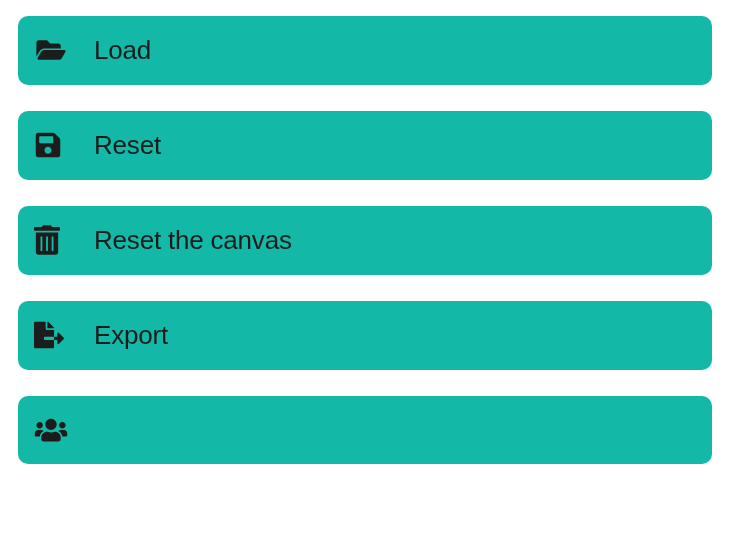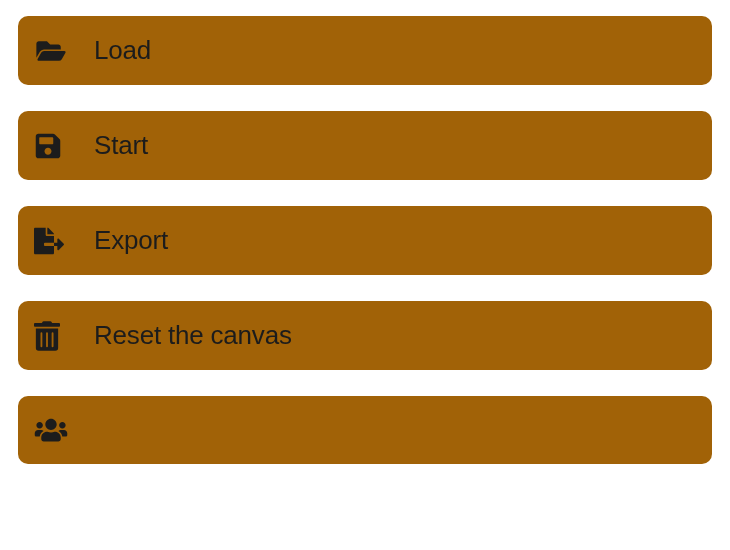--- a/index.html
+++ b/index.html
@@ -14,22 +14,22 @@
       height: 550px;
       padding: 16px 18px 0 18px;
     }
     .menu-list {
       display: flex;
       flex-direction: column;
       gap: 26px;
     }
     .menu-item {
       display: flex;
-      align-items: center;
-      background: #a16207;
+      align-items: flex-start;
+      background: #14b8a6;
       border-radius: 10px;
       padding: 19px 16px;
       cursor: pointer;
       gap: 24px;
     }
     .icon-wrap {
       width: 36px;
       height: 30px;
       display: flex;
       align-items: center;
@@ -59,42 +59,42 @@
     </span>
     <span class="menu-label">Load</span>
   </div>
 
   <div class="menu-item">
     <span class="icon-wrap">
       <svg width="28" height="28" viewBox="0 0 448 512">
           <path d="M433.941 129.941l-83.882-83.882A48 48 0 0 0 316.118 32H48C21.49 32 0 53.49 0 80v352c0 26.51 21.49 48 48 48h352c26.51 0 48-21.49 48-48V163.882a48 48 0 0 0-14.059-33.941zM224 416c-35.346 0-64-28.654-64-64 0-35.346 28.654-64 64-64s64 28.654 64 64c0 35.346-28.654 64-64 64zm96-304.52V212c0 6.627-5.373 12-12 12H76c-6.627 0-12-5.373-12-12V108c0-6.627 5.373-12 12-12h228.52c3.183 0 6.235 1.264 8.485 3.515l3.48 3.48A11.996 11.996 0 0 1 320 111.48z"></path>
         </svg>
     </span>
-    <span class="menu-label">Start</span>
+    <span class="menu-label">Reset</span>
+  </div>
+
+  <div class="menu-item">
+    <span class="icon-wrap">
+      <svg width="26" height="30" viewBox="0 0 448 512">
+          <path d="M32 464a48 48 0 0 0 48 48h288a48 48 0 0 0 48-48V128H32zm272-256a16 16 0 0 1 32 0v224a16 16 0 0 1-32 0zm-96 0a16 16 0 0 1 32 0v224a16 16 0 0 1-32 0zm-96 0a16 16 0 0 1 32 0v224a16 16 0 0 1-32 0zM432 32H312l-9.4-18.7A24 24 0 0 0 281.1 0H166.8a23.72 23.72 0 0 0-21.4 13.3L136 32H16A16 16 0 0 0 0 48v32a16 16 0 0 0 16 16h416a16 16 0 0 0 16-16V48a16 16 0 0 0-16-16z"></path>
+        </svg>
+    </span>
+    <span class="menu-label">Reset the canvas</span>
   </div>
 
   <div class="menu-item">
     <span class="icon-wrap">
       <svg width="30" height="30" viewBox="0 0 576 512">
           <path d="M384 121.9c0-6.3-2.5-12.4-7-16.9L279.1 7c-4.5-4.5-10.6-7-17-7H256v128h128zM571 308l-95.7-96.4c-10.1-10.1-27.4-3-27.4 11.3V288h-64v64h64v65.2c0 14.3 17.3 21.4 27.4 11.3L571 332c6.6-6.6 6.6-17.4 0-24zm-379 28v-32c0-8.8 7.2-16 16-16h176V160H248c-13.2 0-24-10.8-24-24V0H24C10.7 0 0 10.7 0 24v464c0 13.3 10.7 24 24 24h336c13.3 0 24-10.7 24-24V352H208c-8.8 0-16-7.2-16-16z"></path>
         </svg>
     </span>
     <span class="menu-label">Export</span>
   </div>
 
   <div class="menu-item">
     <span class="icon-wrap">
-      <svg width="26" height="30" viewBox="0 0 448 512">
-          <path d="M32 464a48 48 0 0 0 48 48h288a48 48 0 0 0 48-48V128H32zm272-256a16 16 0 0 1 32 0v224a16 16 0 0 1-32 0zm-96 0a16 16 0 0 1 32 0v224a16 16 0 0 1-32 0zm-96 0a16 16 0 0 1 32 0v224a16 16 0 0 1-32 0zM432 32H312l-9.4-18.7A24 24 0 0 0 281.1 0H166.8a23.72 23.72 0 0 0-21.4 13.3L136 32H16A16 16 0 0 0 0 48v32a16 16 0 0 0 16 16h416a16 16 0 0 0 16-16V48a16 16 0 0 0-16-16z"></path>
-        </svg>
-    </span>
-    <span class="menu-label">Reset the canvas</span>
-  </div>
-
-  <div class="menu-item">
-    <span class="icon-wrap">
       <svg width="34" height="26" viewBox="0 0 640 512">
           <path d="M96 224c35.3 0 64-28.7 64-64s-28.7-64-64-64-64 28.7-64 64 28.7 64 64 64zm448 0c35.3 0 64-28.7 64-64s-28.7-64-64-64-64 28.7-64 64 28.7 64 64 64zm32 32h-64c-17.6 0-33.5 7.1-45.1 18.6 40.3 22.1 68.9 62 75.1 109.4h66c17.7 0 32-14.3 32-32v-32c0-35.3-28.7-64-64-64zm-256 0c61.9 0 112-50.1 112-112S381.9 32 320 32 208 82.1 208 144s50.1 112 112 112zm76.8 32h-8.3c-20.8 10-43.9 16-68.5 16s-47.6-6-68.5-16h-8.3C179.6 288 128 339.6 128 403.2V432c0 26.5 21.5 48 48 48h288c26.5 0 48-21.5 48-48v-28.8c0-63.6-51.6-115.2-115.2-115.2zm-223.7-13.4C161.5 263.1 145.6 256 128 256H64c-35.3 0-64 28.7-64 64v32c0 17.7 14.3 32 32 32h65.9c6.3-47.4 34.9-87.3 75.2-109.4z"></path>
         </svg>
     </span>
   </div>
 
 </div>
 
 </body></html>

